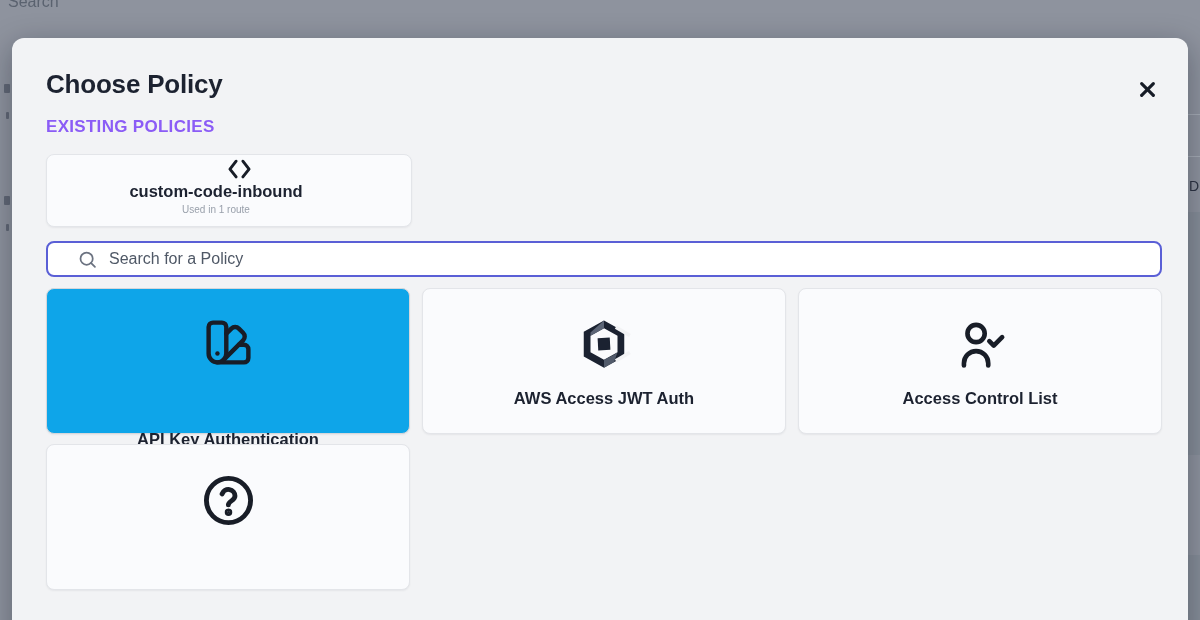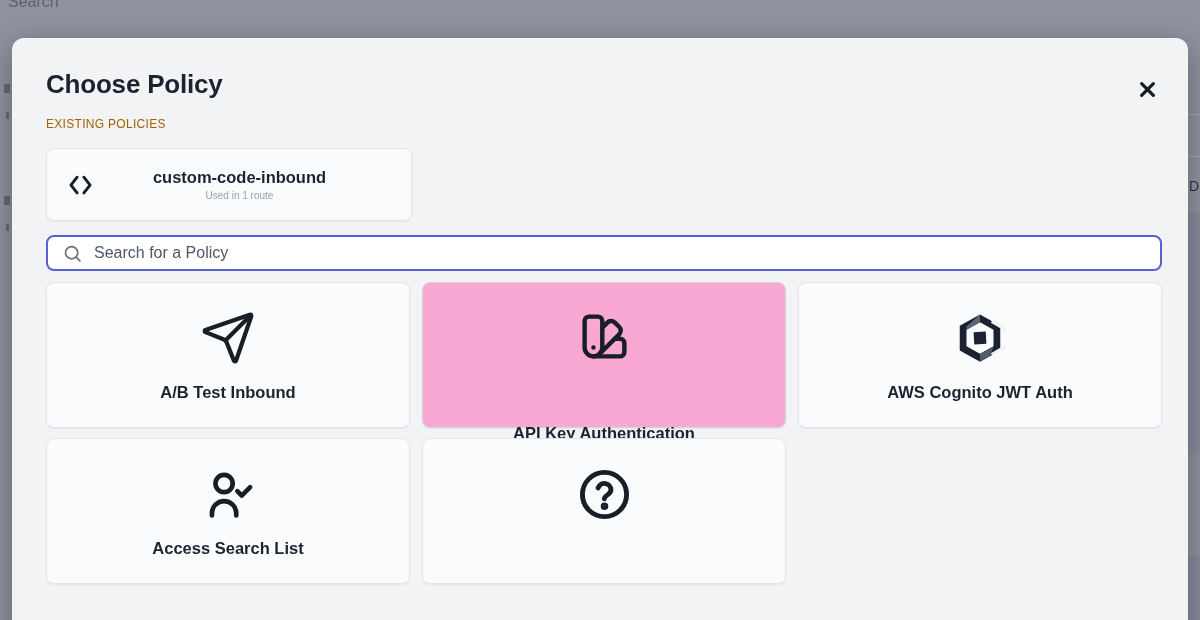--- a/index.html
+++ b/index.html
@@ -39,53 +39,54 @@
     font-size:26px; font-weight:700; letter-spacing:-.2px; color:#1c2230;
   }
   .close-btn {
     position:absolute; top:40px; right:30px;
     width:22px; height:22px;
     background:none; border:none; cursor:pointer;
     display:flex; align-items:center; justify-content:center;
     color:#161b26;
   }
   .section-heading {
-    font-size:12px; font-weight:400; color:#a16207; letter-spacing:.3px;
+    font-size:17px; font-weight:700; color:#8b5cf6; letter-spacing:.3px;
   }
   .heading-existing { margin-top:17px; }
   .heading-add { margin-top:33px; }
 
   
   .existing-card {
     margin-top:17px;
     width:366px; height:73px;
     background:#fafbfd;
     border:1px solid #e3e5e9;
     border-radius:8px;
     box-shadow:0 1px 2px rgba(16,24,40,.06);
     display:flex; align-items:center;
     cursor:pointer;
+    flex-direction:column;
   }
   .existing-card .code-ic { margin-left:20px; color:#181d27; display:flex; }
   .existing-card .txt {
     flex:1; display:flex; flex-direction:column; align-items:center;
     margin-right:26px;
   }
   .existing-name { font-size:16.5px; font-weight:700; color:#1c2230; }
   .existing-usage { font-size:10px; color:#99a0ab; margin-top:3px; }
 
   
   .search-box {
     margin-top:14px;
     width:1116px; height:36px;
     background:#ffffff;
     border:2px solid #5a5fd6;
     border-radius:8px;
     display:flex; align-items:center;
-    padding-left:14px;
+    padding-left:29px;
   }
   .search-box .mag { color:#6b7280; display:flex; flex:0 0 auto; }
   .search-box input {
     border:none; outline:none; background:transparent;
     font-family:"Liberation Sans", sans-serif;
     font-size:16px; color:#1c2230;
     margin-left:11px; width:1000px; height:28px;
   }
   .search-box input::placeholder { color:#4f5866; opacity:1; }
 
@@ -101,21 +102,21 @@
   .policy-card {
     background:#fafbfd;
     border:1px solid #e3e5e9;
     border-radius:8px;
     box-shadow:0 1px 2px rgba(16,24,40,.06);
     display:flex; flex-direction:column; align-items:center;
     padding-top:27px;
     cursor:pointer;
   }
   .policy-card.highlighted {
-    background:#f9a8d4;
+    background:#0ea5e9;
     border-color:#d5d7db;
     gap:44px;
   }
   .policy-card .ic {
     height:56px; width:56px;
     display:flex; align-items:center; justify-content:center;
     color:#181d27;
   }
   .policy-card .lbl {
     margin-top:17px;
@@ -172,29 +173,20 @@
       <svg width="21" height="21" viewBox="0 0 24 24" fill="none" stroke="currentColor" stroke-width="2" stroke-linecap="round">
         <circle cx="11" cy="11" r="7"></circle>
         <line x1="16.2" y1="16.2" x2="20.5" y2="20.5"></line>
       </svg>
     </span>
     <input type="text" placeholder="Search for a Policy" style="">
   </div>
 
   <div class="policy-grid">
 
-    <div class="policy-card">
-      <span class="ic">
-        <svg width="56" height="56" viewBox="0 0 24 24" fill="none" stroke="currentColor" stroke-width="1.8" stroke-linecap="round" stroke-linejoin="round">
-          <path d="M14.536 21.686a.5.5 0 0 0 .937-.024l6.5-19a.496.496 0 0 0-.635-.635l-19 6.5a.5.5 0 0 0-.024.937l7.93 3.18a2 2 0 0 1 1.112 1.11z"></path>
-          <path d="m21.854 2.147-10.94 10.939"></path>
-        </svg>
-      </span>
-      <span class="lbl">A/B Test Inbound</span>
-    </div>
 
     <div class="policy-card highlighted">
       <span class="ic">
         <svg width="53" height="53" viewBox="0 0 24 24" fill="none" stroke="currentColor" stroke-width="2" stroke-linecap="round" stroke-linejoin="round">
           <path d="M11 17a4 4 0 0 1-8 0V5a2 2 0 0 1 2-2h4a2 2 0 0 1 2 2Z"></path>
           <path d="M16.7 13H19a2 2 0 0 1 2 2v4a2 2 0 0 1-2 2H7"></path>
           <path d="M 7 17h.01"></path>
           <path d="m11 8 2.3-2.3a2.4 2.4 0 0 1 3.404.004L18.6 7.6a2.4 2.4 0 0 1 .026 3.434L9.21 20.45"></path>
         </svg>
       </span>
@@ -206,32 +198,32 @@
         <svg width="54" height="54" viewBox="0 0 48 48">
           <path fill="#1b2231" fill-rule="evenodd" d="M24 3 L42 13 L42 35 L24 45 L6 35 L6 13 Z
                    M24 10 L12 16.6 L12 31.4 L24 38 L36 31.4 L36 16.6 Z"></path>
           <path fill="#5c6576" d="M24 3 L24 10 L15 15 L12 16.6 L12 13.8 Z"></path>
           <path fill="#5c6576" d="M24 38 L24 45 L33 40 L36 31.4 L33 33.6 Z" opacity=".85"></path>
           <line x1="34.5" y1="9" x2="47" y2="16.5" stroke="#f2f3f5" stroke-width="3.2"></line>
           <line x1="34.5" y1="39" x2="47" y2="31.5" stroke="#f2f3f5" stroke-width="3.2"></line>
           <rect x="18.6" y="18.6" width="10.8" height="10.8" fill="#1b2231" transform="rotate(-3 24 24)"></rect>
         </svg>
       </span>
-      <span class="lbl">AWS Cognito JWT Auth</span>
+      <span class="lbl">AWS Access JWT Auth</span>
     </div>
 
     <div class="policy-card">
       <span class="ic">
         <svg width="53" height="53" viewBox="0 0 24 24" fill="none" stroke="currentColor" stroke-width="2.1" stroke-linecap="round" stroke-linejoin="round">
           <circle cx="10" cy="7" r="3.9"></circle>
           <path d="M4.5 21.5v-1a5.5 5.5 0 0 1 11 0v1"></path>
           <path d="m16 10.5 2 2 3.8-3.8"></path>
         </svg>
       </span>
-      <span class="lbl">Access Search List</span>
+      <span class="lbl">Access Control List</span>
     </div>
 
     <div class="policy-card">
       <span class="ic">
         <svg width="53" height="53" viewBox="0 0 24 24" fill="none" stroke="currentColor" stroke-width="2.2" stroke-linecap="round" stroke-linejoin="round">
           <circle cx="12" cy="12" r="10"></circle>
           <path d="M9.1 9a3 3 0 0 1 5.83 1c0 2-3 2.3-3 4"></path>
           <circle cx="12" cy="17.3" r="0.6" fill="currentColor" stroke="currentColor"></circle>
         </svg>
       </span>

